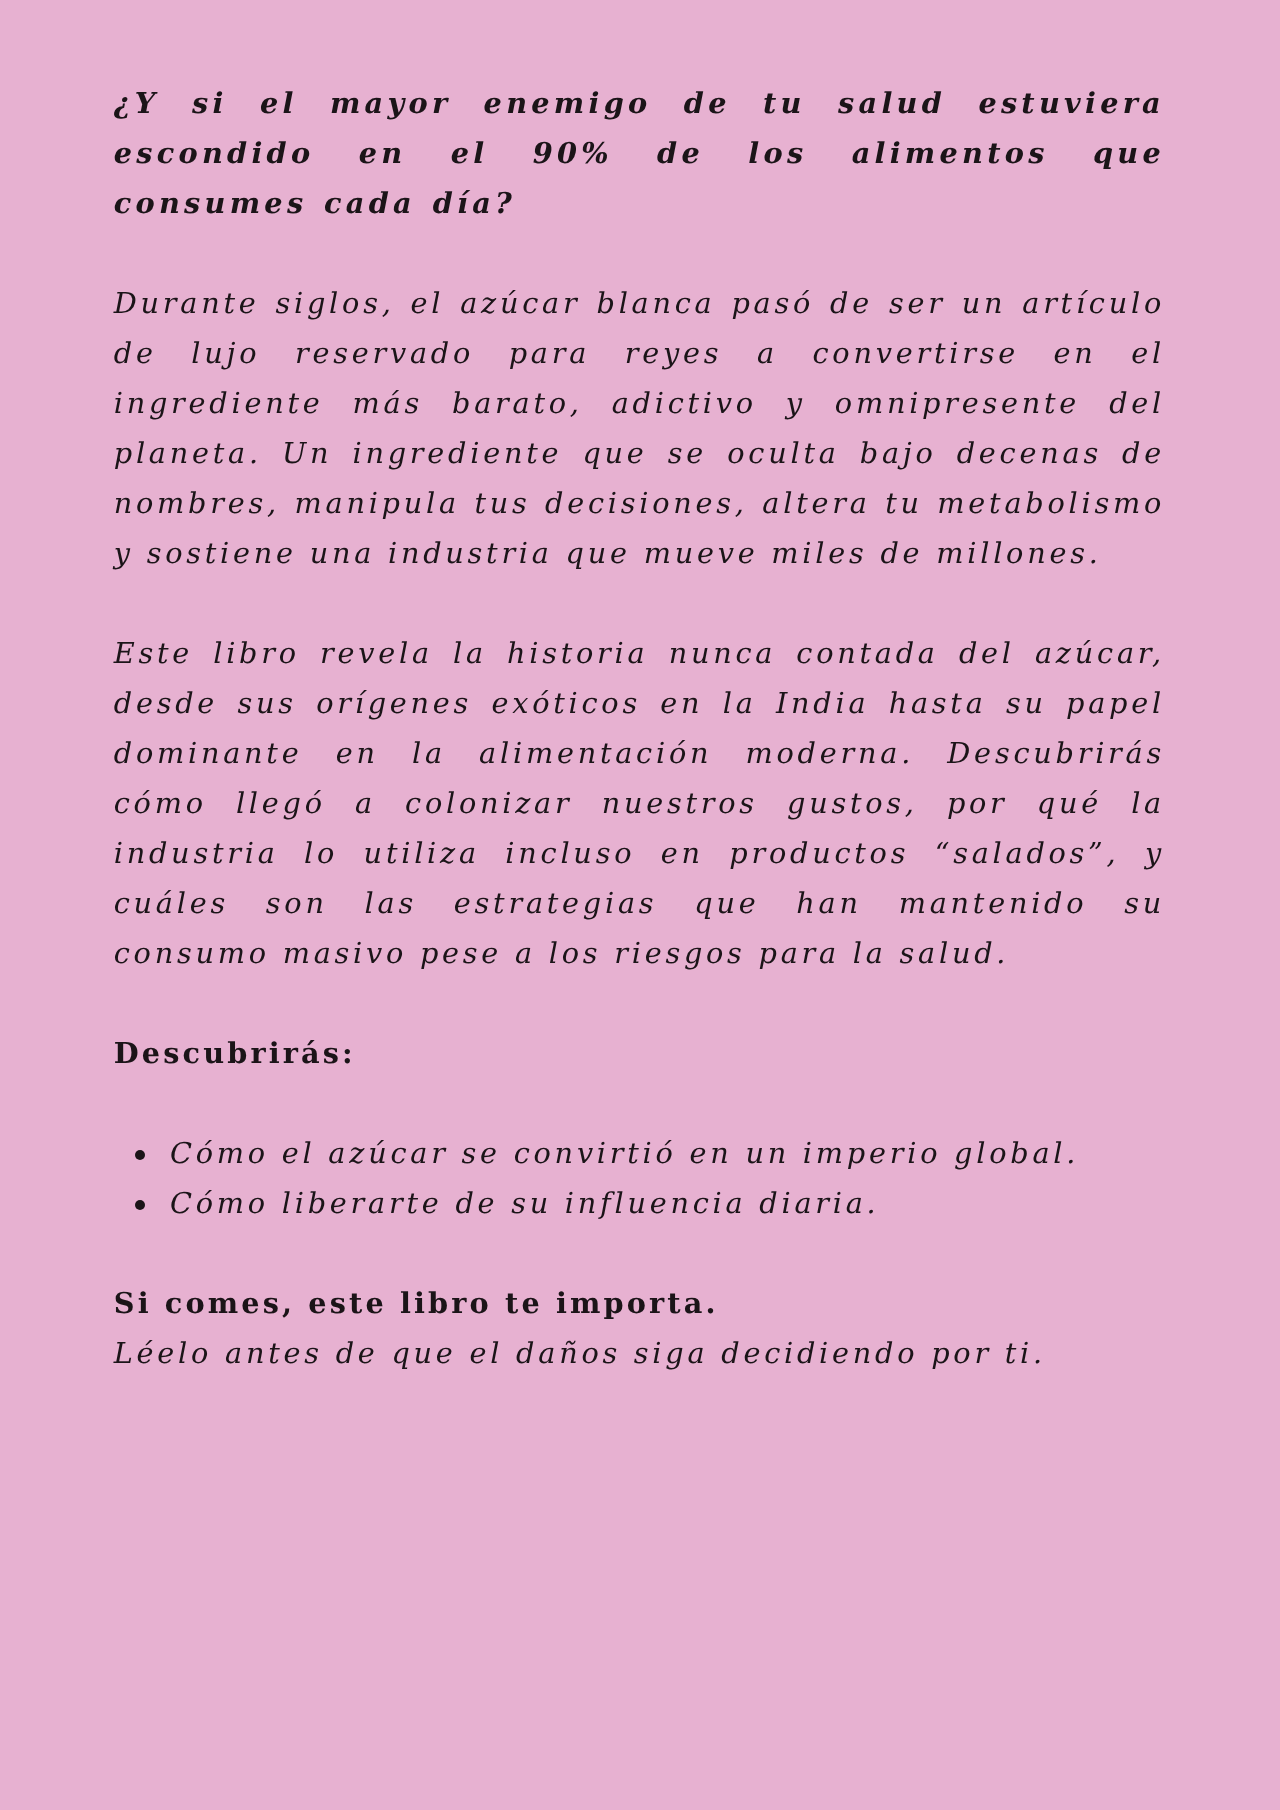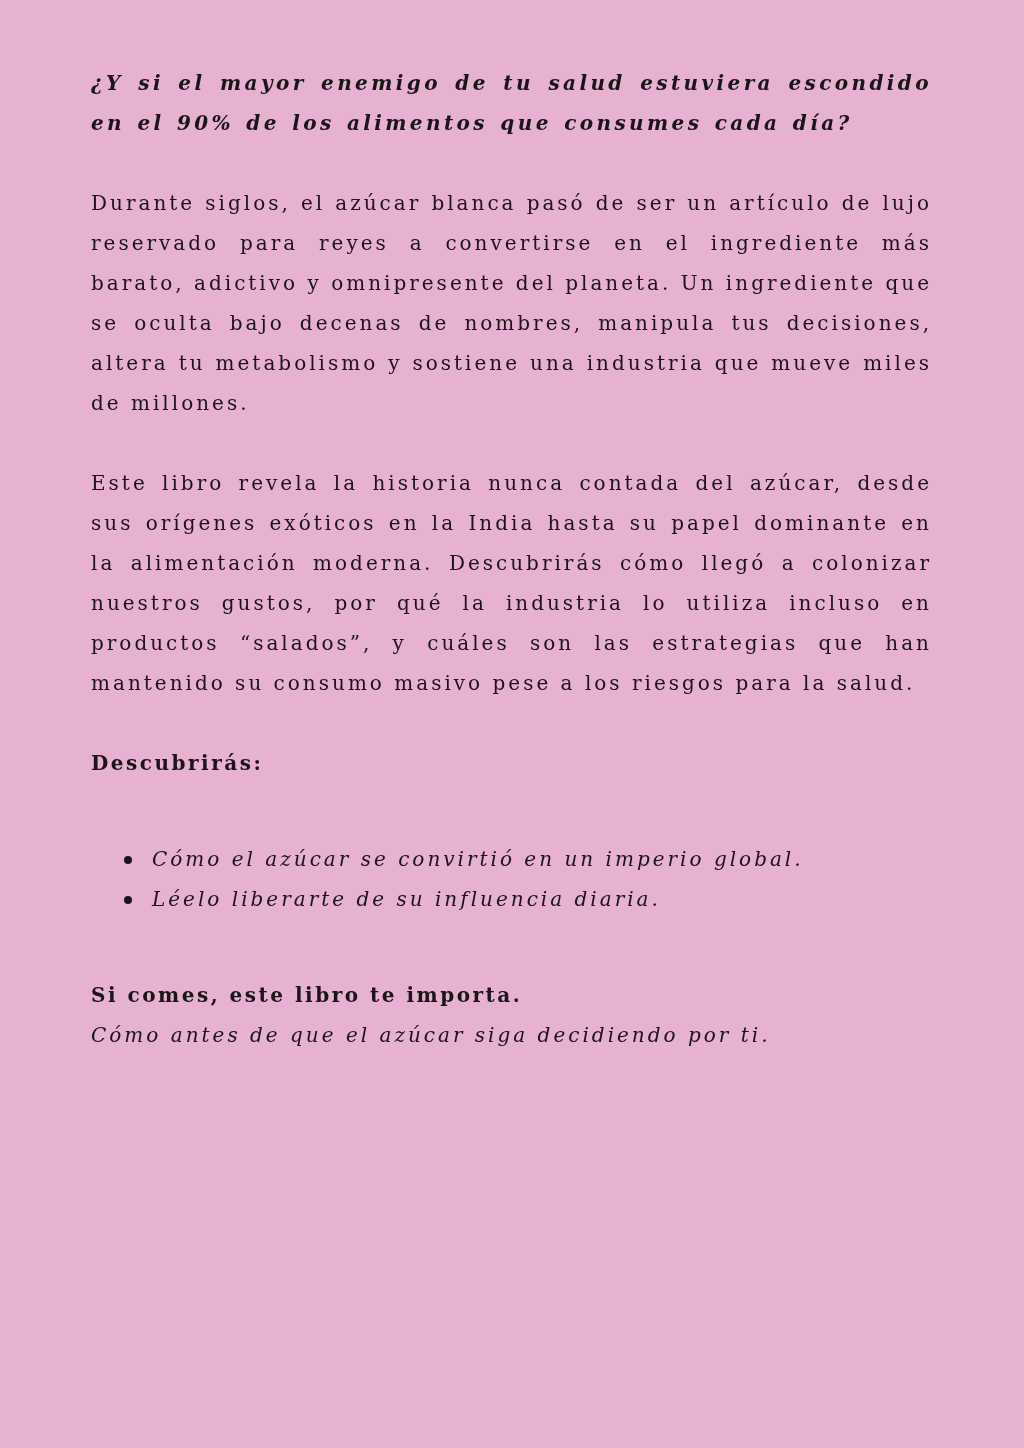--- a/index.html
+++ b/index.html
@@ -13,46 +13,47 @@
       overflow: hidden;
       position: relative;
     }
     .page {
       position: absolute;
       left: 91px;
       top: 63px;
       width: 841px;
       font-family: "DejaVu Serif", "Liberation Serif", serif;
       color: #1b1418;
-      font-size: 20px;
+      font-size: 23px;
       line-height: 40px;
       letter-spacing: 3px;
     }
     .para {
       margin: 0;
       text-align: justify;
       text-align-last: left;
+      font-style: italic;
     }
     .hook {
       font-weight: bold;
       font-style: italic;
       letter-spacing: 3.4px;
       word-spacing: 2px;
     }
     .gap {
       height: 40px;
     }
     .heading {
       margin: 0;
       font-weight: bold;
       font-style: normal;
       letter-spacing: 2.5px;
     }
     ul.bullets {
-      margin: 16px;
+      margin: 0;
       padding: 0;
       list-style: none;
     }
     ul.bullets li {
       position: relative;
       padding-left: 45px;
       font-style: italic;
       line-height: 40px;
       white-space: nowrap;
     }
@@ -95,21 +96,21 @@
 
   <div class="gap"></div>
 
   <ul class="bullets">
     <li>
       <span class="dot"></span>
       <span>Cómo el azúcar se convirtió en un imperio global.</span>
     </li>
     <li>
       <span class="dot"></span>
-      <span>Léelo liberarte de su influencia diaria.</span>
+      <span>Cómo liberarte de su influencia diaria.</span>
     </li>
   </ul>
 
   <div class="gap"></div>
 
   <p class="cta-bold">Si comes, este libro te importa.</p>
-  <p class="cta-text">Cómo antes de que el azúcar siga decidiendo por ti.</p>
+  <p class="cta-text">Léelo antes de que el daños siga decidiendo por ti.</p>
 </div>
 
 </body></html>

